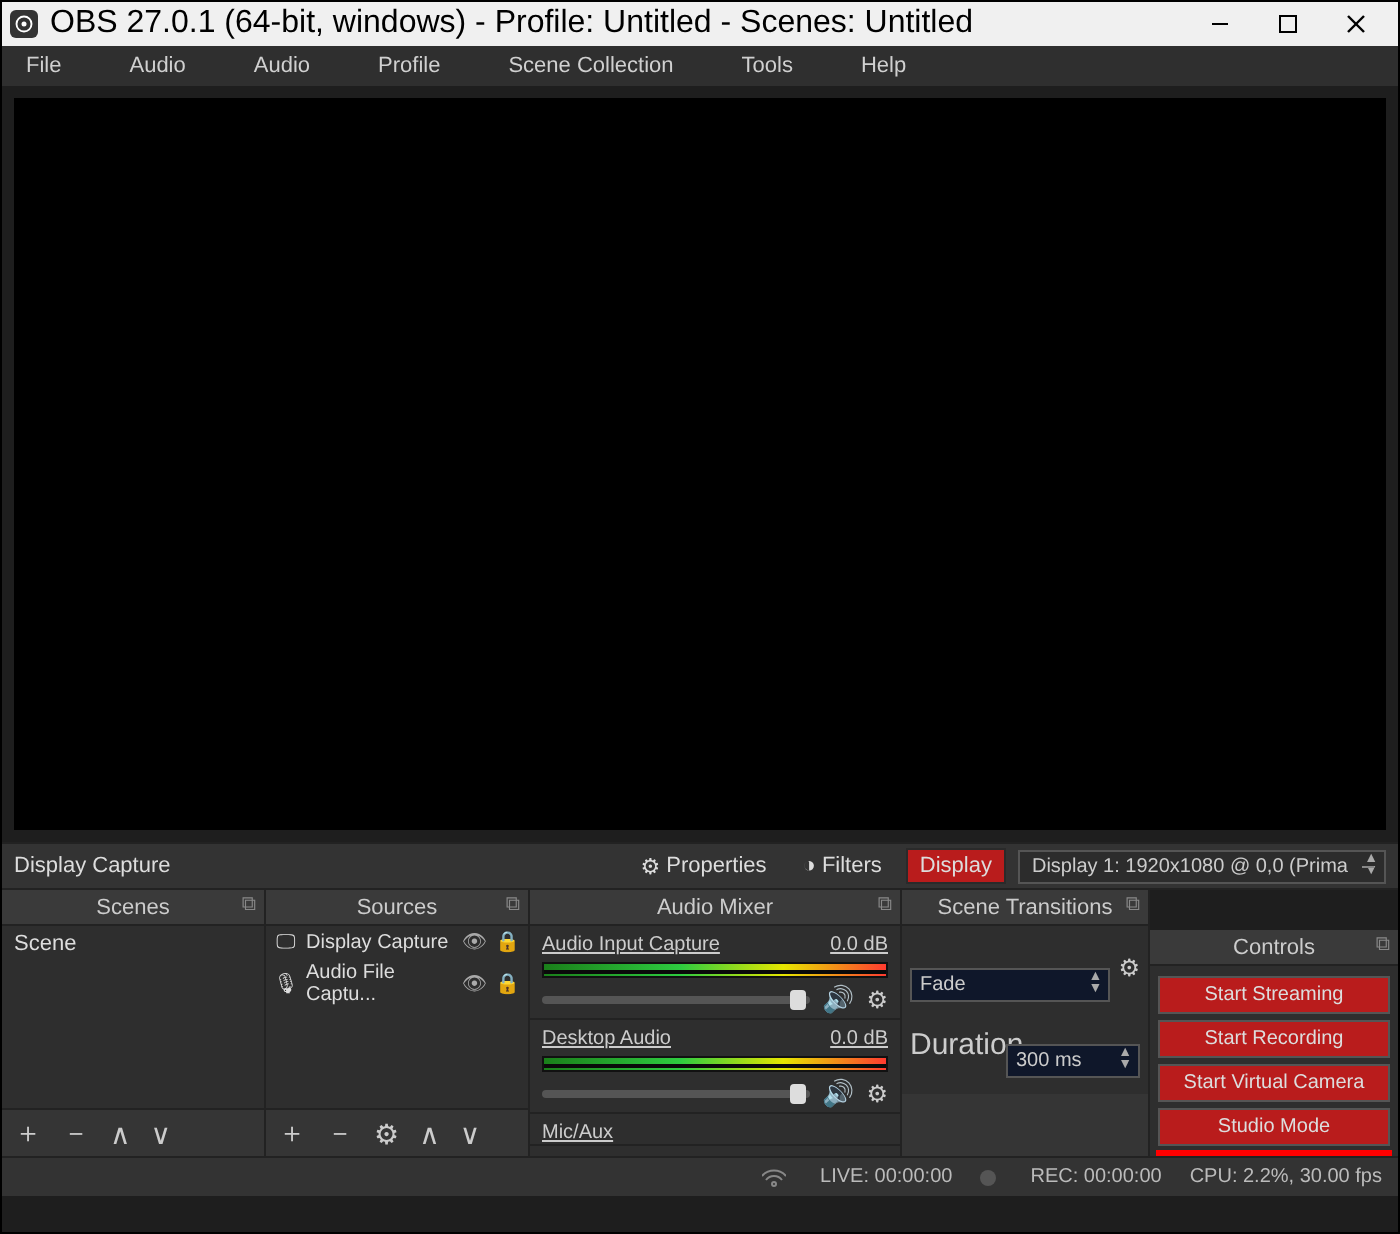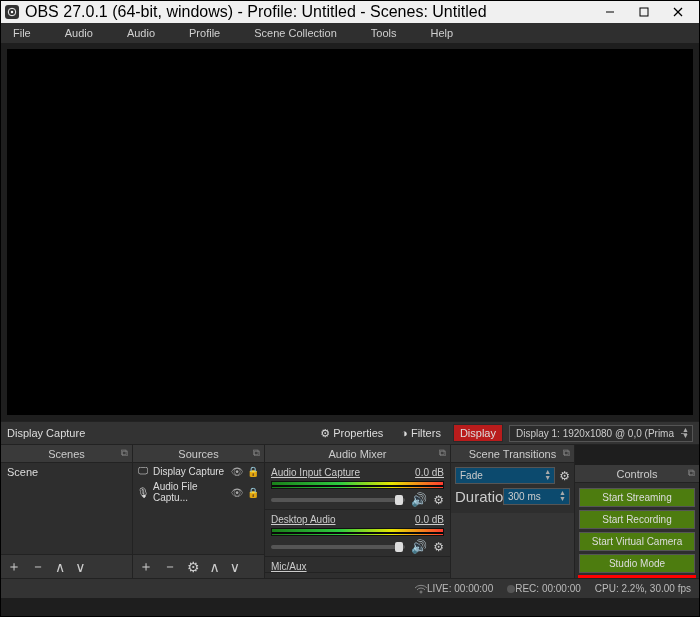--- a/index.html
+++ b/index.html
@@ -44,27 +44,27 @@
   .meter .grad { height:3px; background: linear-gradient(90deg,#1a7f1a 0%,#2ecc40 40%,#e6e600 70%,#ff3b30 100%); }
   .meter .dark { height:2px; background:#0a0a0a; }
   .slider-row { display:flex; align-items:center; gap:6px; }
   .slider { flex:1; height:4px; background:#555; border-radius:2px; position:relative; }
   .slider .thumb { position:absolute; right:2px; top:-3px; width:8px; height:10px; background:#ddd; border-radius:2px; }
   .speaker { color:#ddd; font-size:13px; }
   .gear { color:#ccc; font-size:12px; }
   .trans-body { padding:4px; background:#2e2e2e; }
   .trow { display:flex; align-items:center; gap:4px; margin-bottom:4px; }
   .trow .lab { width:44px; color:#ccc; font-size:15px; }
-  .trow .drop { flex:1; background:#0c4a6e; border:1px solid #555; padding:2px 4px; font-size:10px; color:#ccc; position:relative; }
+  .trow .drop { flex:1; background:#0f172a; border:1px solid #555; padding:2px 4px; font-size:10px; color:#ccc; position:relative;margin-top:17px; }
   .trow .drop .ar { position:absolute; right:3px; top:1px; font-size:7px; line-height:6px; color:#aaa;}
-  .ctl-btn { display:block; width: calc(100% - 8px); margin:3px 4px; background:#4d7c0f; border:1px solid #555; color:#ddd; text-align:center; padding:3px 0; font-size:10px; }
+  .ctl-btn { display:block; width: calc(100% - 8px); margin:3px 4px; background:#b91c1c; border:1px solid #555; color:#ddd; text-align:center; padding:3px 0; font-size:10px; }
   .ctl-btn.hl { border:2px solid #ff0000; box-shadow: 0 0 0 1px #ff0000; }
   .statusbar { height:20px; background:#333; border-top:1px solid #222; display:flex; align-items:center; padding:0 8px; color:#bbb; font-size:10px; }
   .statusbar .spacer { flex:1; }
-  .statusbar .seg { margin-left:14px; display:flex; align-items:center; gap:0; }
+  .statusbar .seg { margin-left:14px; display:flex; align-items:center; gap:17px; }
   .dot { width:8px; height:8px; border-radius:50%; background:#555; display:inline-block; }
   .wifi { display:inline-flex; }
   svg { display:block; }
 </style>
 </head>
 <body>
 
 <div class="titlebar">
   <span class="app-icon">
     <svg viewBox="0 0 16 16">

